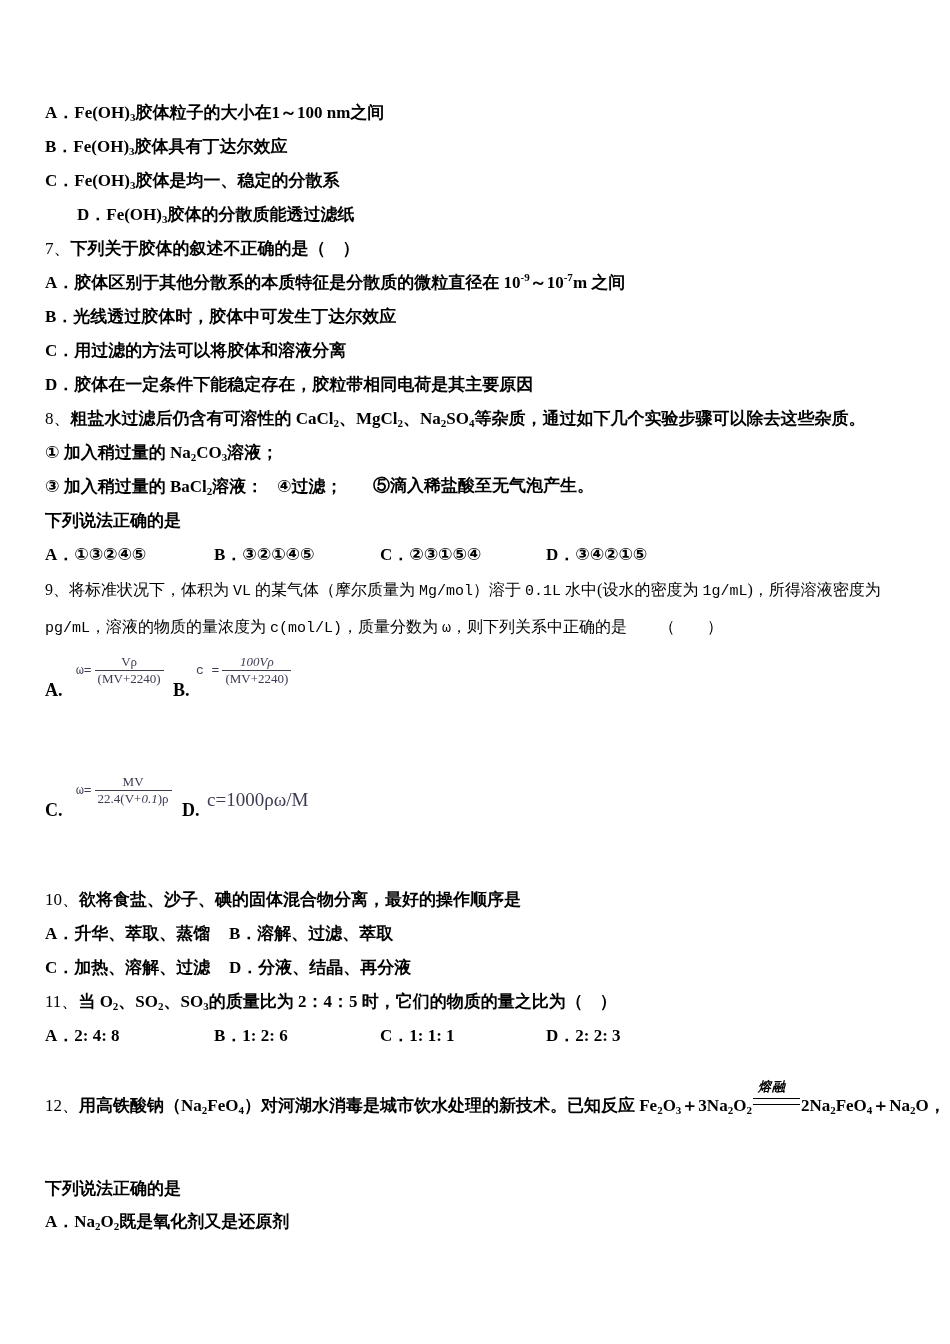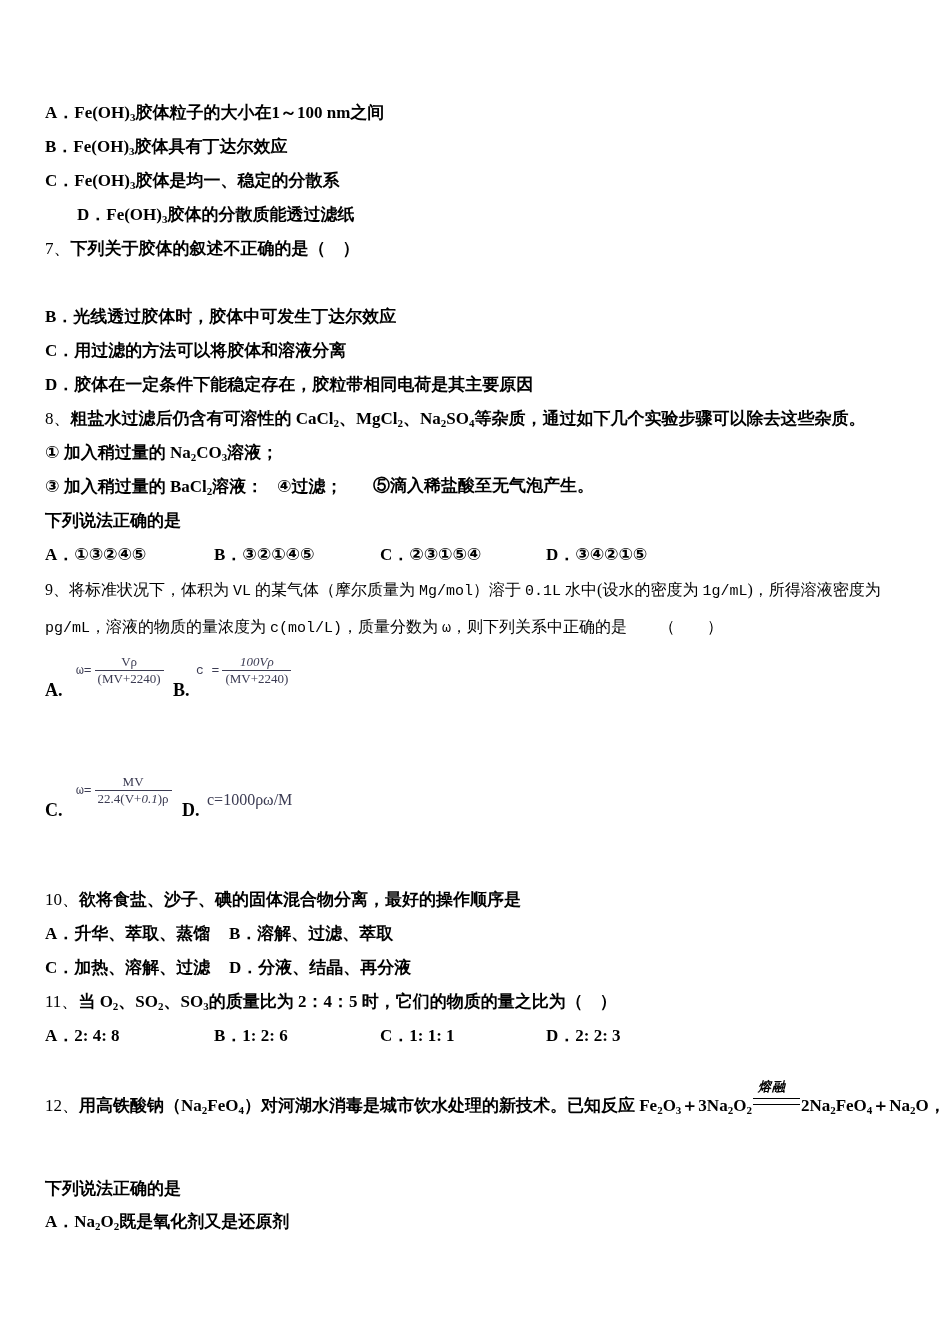--- a/index.html
+++ b/index.html
@@ -31,21 +31,21 @@
     display:flex;align-items:center;
     color:#3b3b52;
     font-size:13px;font-weight:400;
     white-space:nowrap;line-height:14px;
     font-family:"Liberation Serif","DejaVu Serif","DejaVu Sans",serif;
   }
   .formula .lead{margin-right:3px;font-family:"Liberation Mono","DejaVu Sans Mono",monospace;}
   .frac{display:inline-flex;flex-direction:column;align-items:center;}
   .frac .num{padding:0 4px 1px;}
   .frac .den{border-top:1.4px solid #3b3b52;padding:1px 3px 0;}
-  .finline{font-size:16px;}
+  .finline{font-size:19px;}
   .cond{
     position:relative;display:inline-block;
     width:47px;height:5px;
     border-top:1.7px solid #000;border-bottom:1.7px solid #000;
     margin:0 1px;top:-6px;
   }
   .cond-label{
     position:absolute;left:5px;top:-19px;
     font-style:italic;font-weight:700;font-size:13px;
     letter-spacing:1px;color:#000;line-height:14px;
@@ -53,20 +53,21 @@
 </style>
 </head>
 <body>
 
 <div class="page">
     <div class="line" style="left: 45px; top: 101px;">A．Fe(OH)<sub>3</sub>胶体粒子的大小在1～100 nm之间</div>
     <div class="line" style="left: 45px; top: 135px;">B．Fe(OH)<sub>3</sub>胶体具有丁达尔效应</div>
     <div class="line" style="left: 45px; top: 169px;">C．Fe(OH)<sub>3</sub>胶体是均一、稳定的分散系</div>
     <div class="line" style="left: 45px; top: 203px; margin-left: 32px;">D．Fe(OH)<sub>3</sub>胶体的分散质能透过滤纸</div>
     <div class="line" style="left: 45px; top: 237px;"><span class="qnum">7、</span>下列关于胶体的叙述不正确的是（　）</div>
+    <div class="line" style="left: 45px; top: 271px;">A．胶体区别于其他分散系的本质特征是分散质的微粒直径在 10<sup>-9</sup>～10<sup>-7</sup>m 之间</div>
     <div class="line" style="left: 45px; top: 305px;">B．光线透过胶体时，胶体中可发生丁达尔效应</div>
     <div class="line" style="left: 45px; top: 373px;">D．胶体在一定条件下能稳定存在，胶粒带相同电荷是其主要原因</div>
     <div class="line" style="left: 45px; top: 339px;">C．用过滤的方法可以将胶体和溶液分离</div>
     <div class="line" style="left: 45px; top: 407px;"><span class="qnum">8、</span>粗盐水过滤后仍含有可溶性的 CaCl<sub>2</sub>、MgCl<sub>2</sub>、Na<sub>2</sub>SO<sub>4</sub>等杂质，通过如下几个实验步骤可以除去这些杂质。</div>
     <div class="line" style="left: 45px; top: 441px;">① 加入稍过量的 Na<sub>2</sub>CO<sub>3</sub>溶液；</div>
     <div class="line" style="left: 45px; top: 475px;">③ 加入稍过量的 BaCl<sub>2</sub>溶液：</div>
     <div class="line" style="left: 277px; top: 475px;">④过滤；</div>
     <div class="line" style="left: 373px; top: 475px; font-family: Liberation Mono, monospace;">⑤滴入稀盐酸至无气泡产生。</div>
     <div class="line" style="left: 45px; top: 509px;">下列说法正确的是</div>
     <div class="line" style="left: 45px; top: 543px;">A．①③②④⑤</div>

